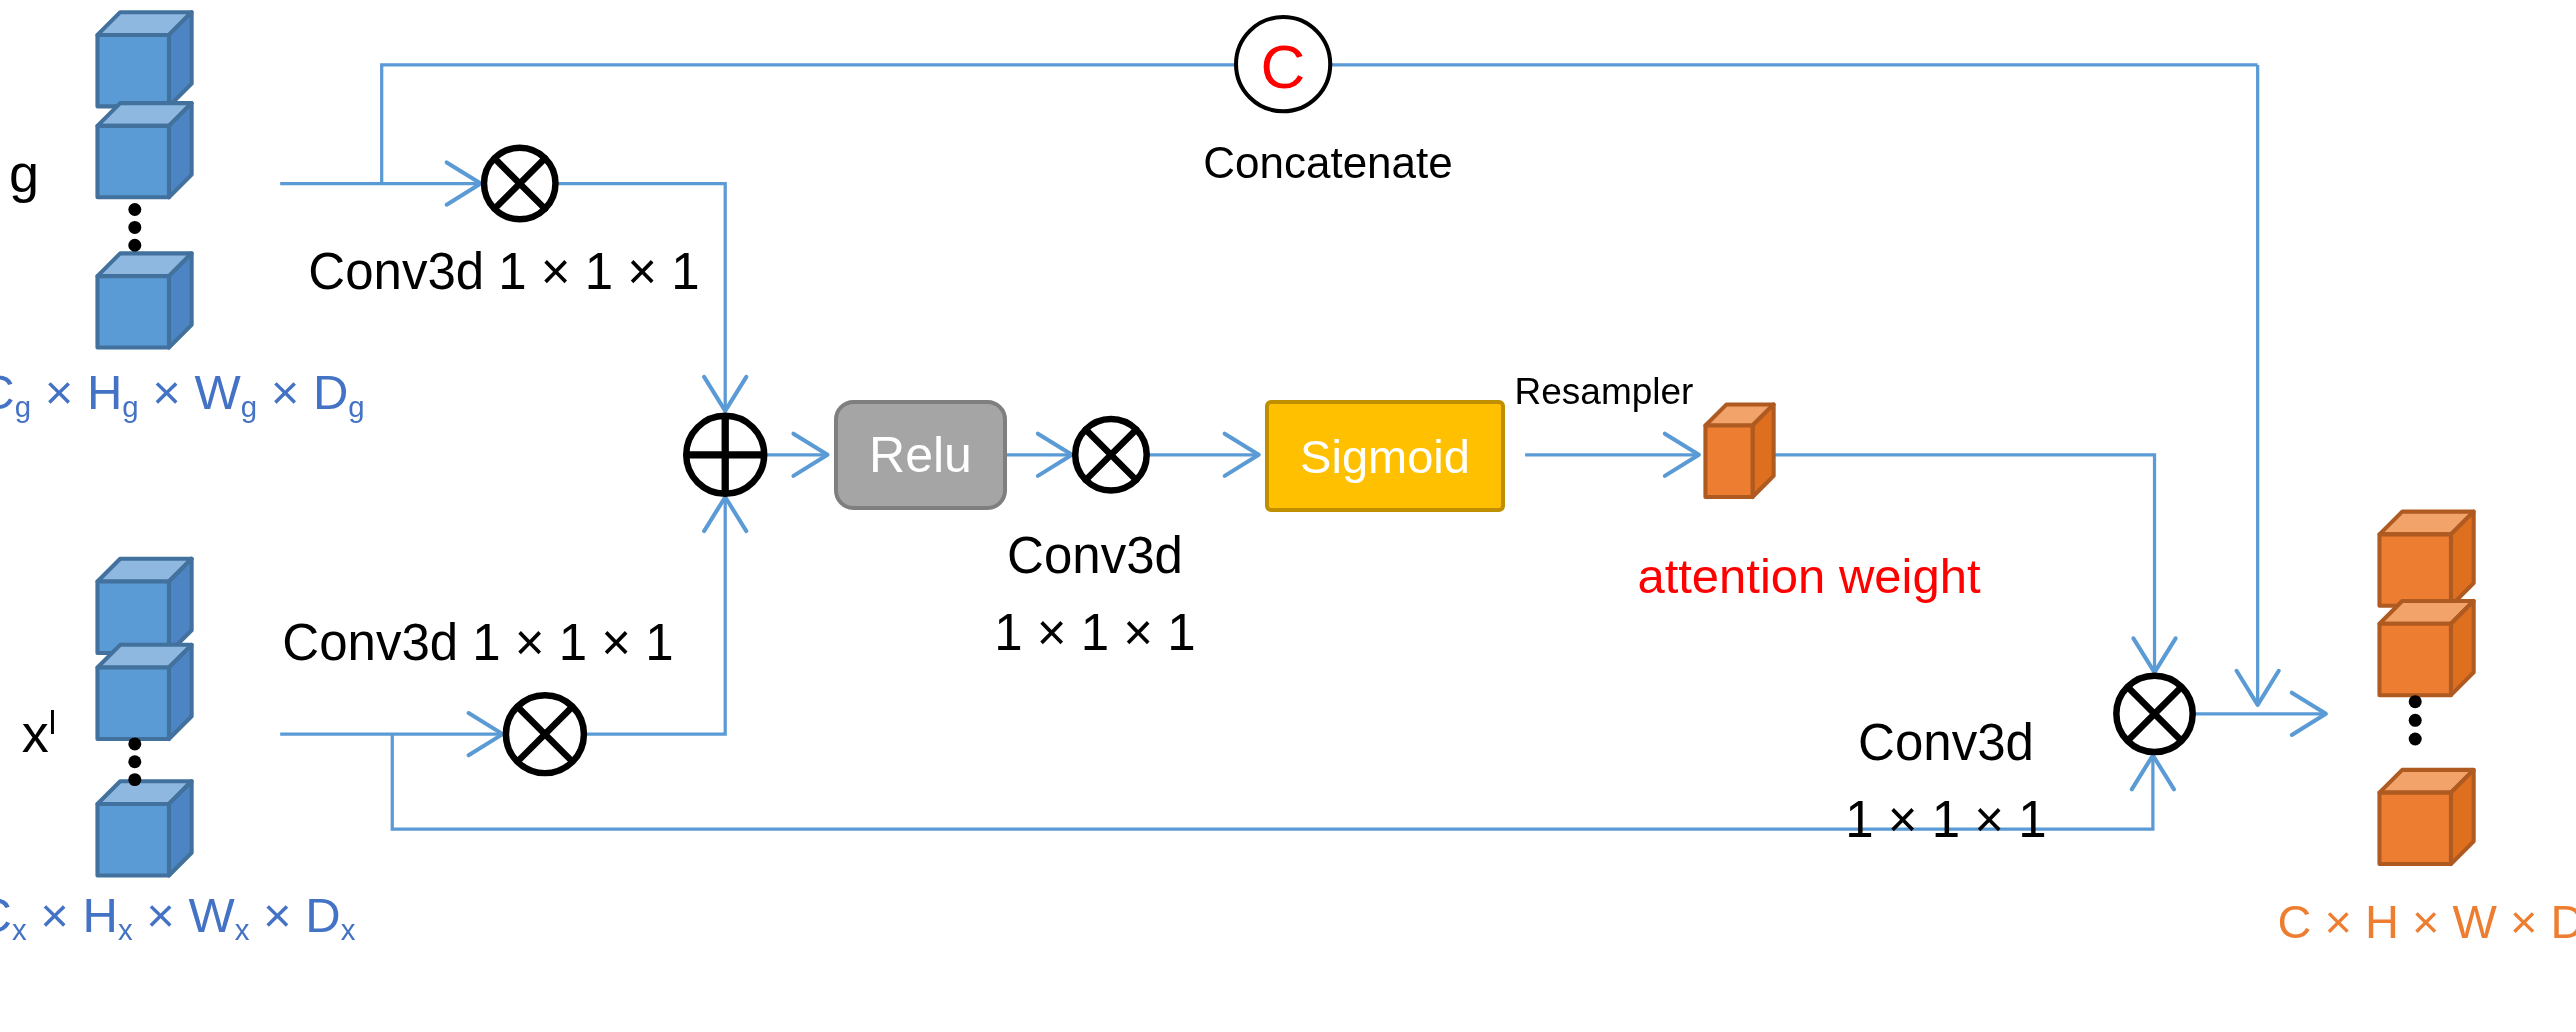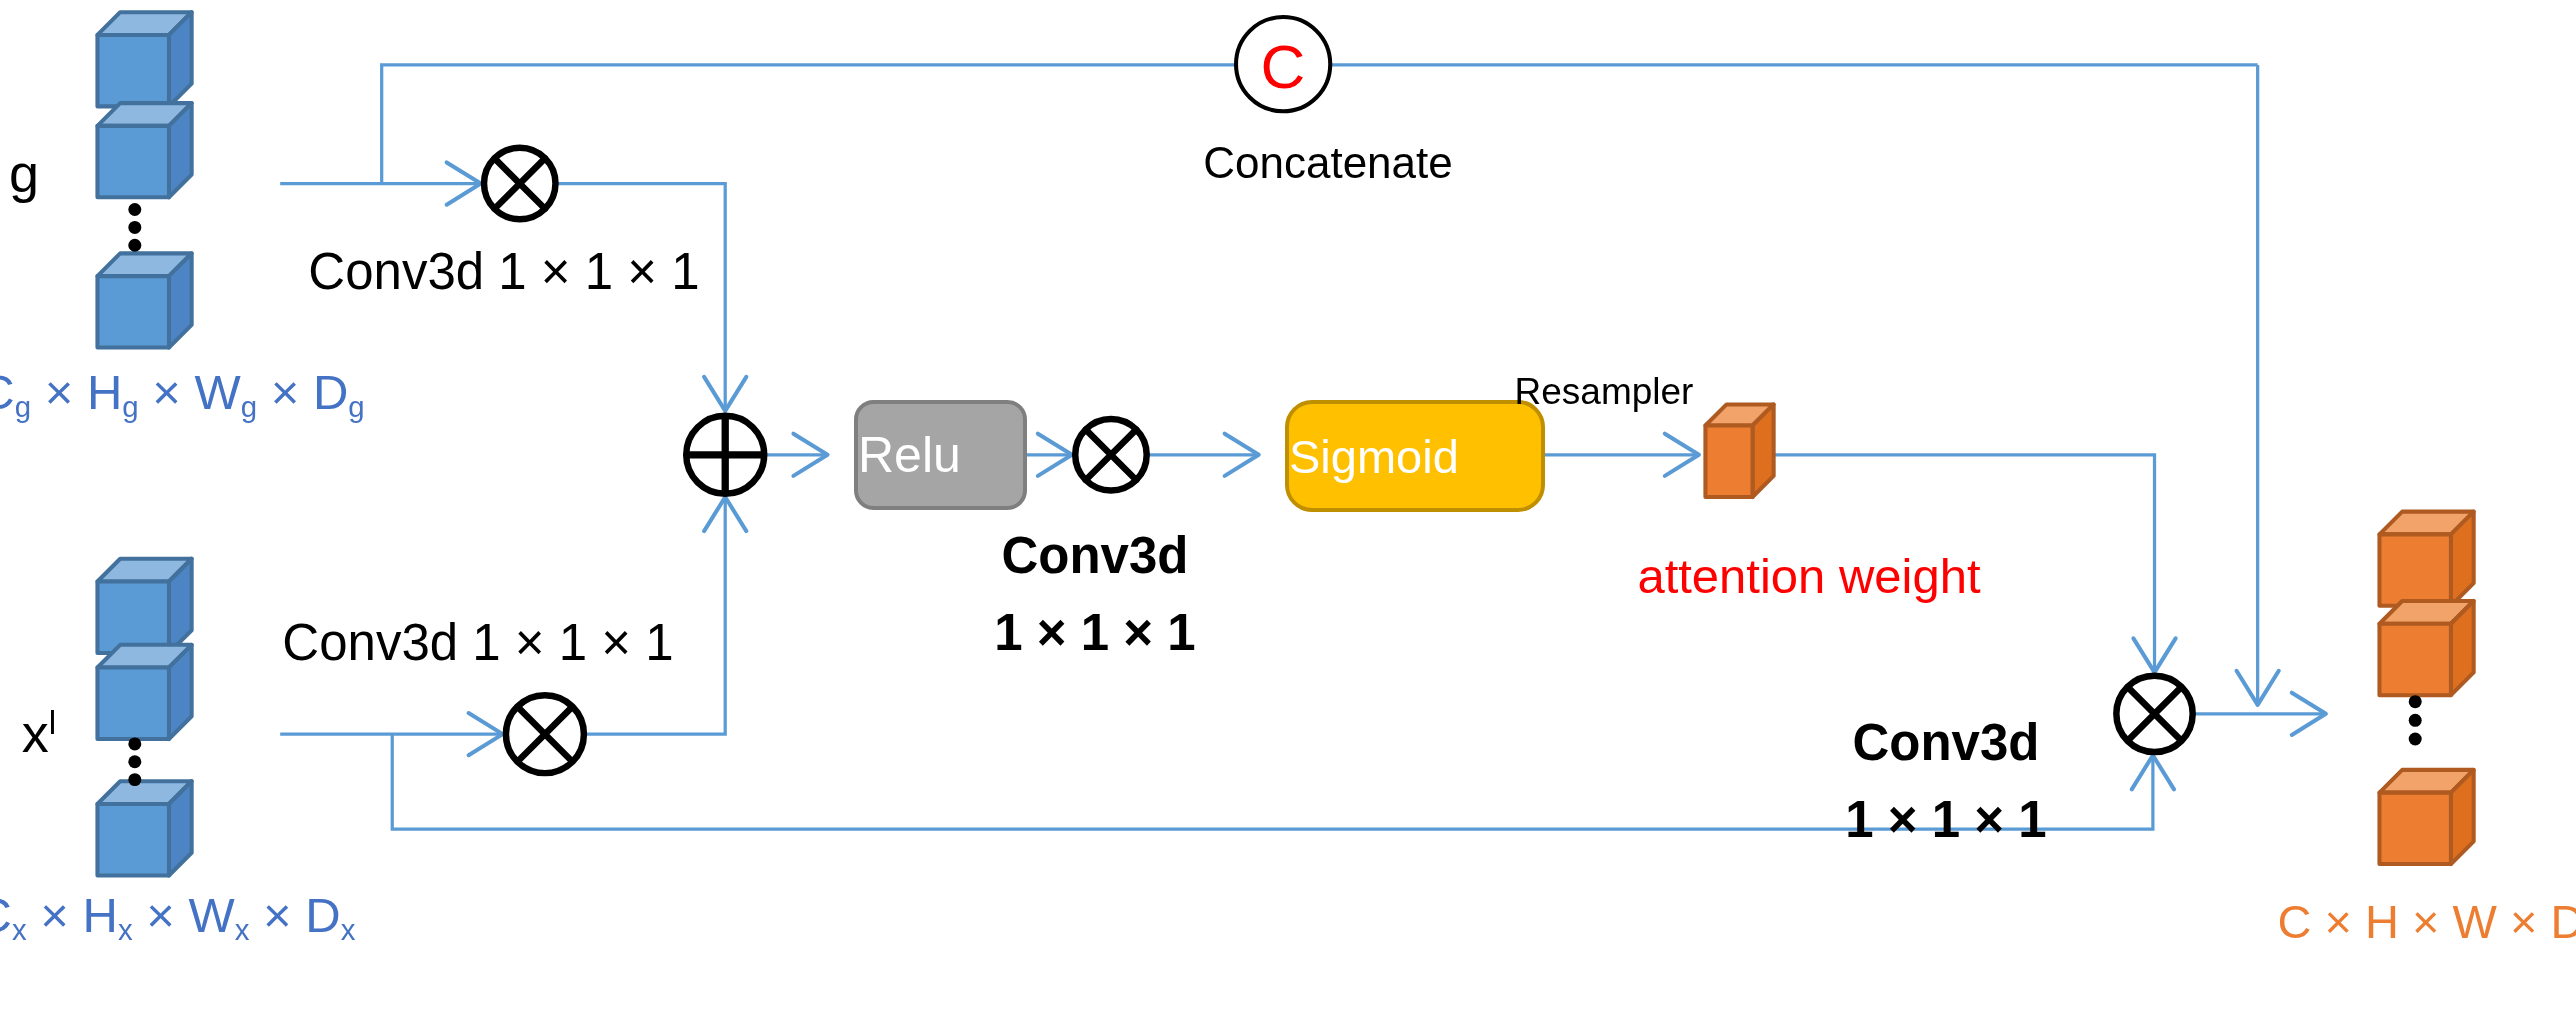--- a/index.html
+++ b/index.html
@@ -20,37 +20,37 @@
   .orangetxt{color:var(--orange-text);}
   .redtxt{color:var(--red-text);}
   .f-io{font-size:54px;}
   .f-dims{font-size:49px;}
   .f-conv{font-size:51px;}
   .f-concat{font-size:44px;margin-left:48px;}
   .f-resampler{font-size:37px;}
   .f-attdims{font-size:45px;}
   .f-attweight{font-size:49px;}
   .f-outdims{font-size:47px;}
-  .two-line{line-height:1.5;font-weight:bold;}
+  .two-line{line-height:1.5;}
   .c-symbol{
     position:absolute; transform:translate(-50%,-50%);
     font-size:62px; color:var(--red-text); line-height:1;
   }
   .node-box{
-    position:absolute; display:flex; align-items:center; 
-    color:#fff; box-sizing:border-box;margin-left:20px;
+    position:absolute; display:flex; align-items:center; justify-content:center;
+    color:#fff; box-sizing:border-box;
   }
   .relu-box{
     left:834px; top:400px; width:173px; height:110px;
     background:var(--relu-fill); border:4px solid var(--relu-border); border-radius:19.5px;
     font-size:50px;
   }
   .sigmoid-box{
-    left:1265px; top:400px; width:260px; height:112px;
-    background:var(--sigmoid-fill); border:4px solid var(--sigmoid-border); border-radius:27px;
+    left:1265px; top:400px; width:240px; height:112px;
+    background:var(--sigmoid-fill); border:4px solid var(--sigmoid-border); border-radius:6px;
     font-size:47px;
   }
   
   .cube-blue  .face-front{fill:#5B9BD5;} .cube-blue .face-top{fill:#8FB8E0;} .cube-blue .face-side{fill:#4D84C4;}
   .cube-blue  polygon{stroke:#41719C; stroke-width:5; stroke-linejoin:round;}
   .cube-orange .face-front{fill:#ED7D31;} .cube-orange .face-top{fill:#F2A369;} .cube-orange .face-side{fill:#DE6F1F;}
   .cube-orange polygon{stroke:#AE5A21; stroke-width:5; stroke-linejoin:round;}
 </style>
 </head>
 <body>

